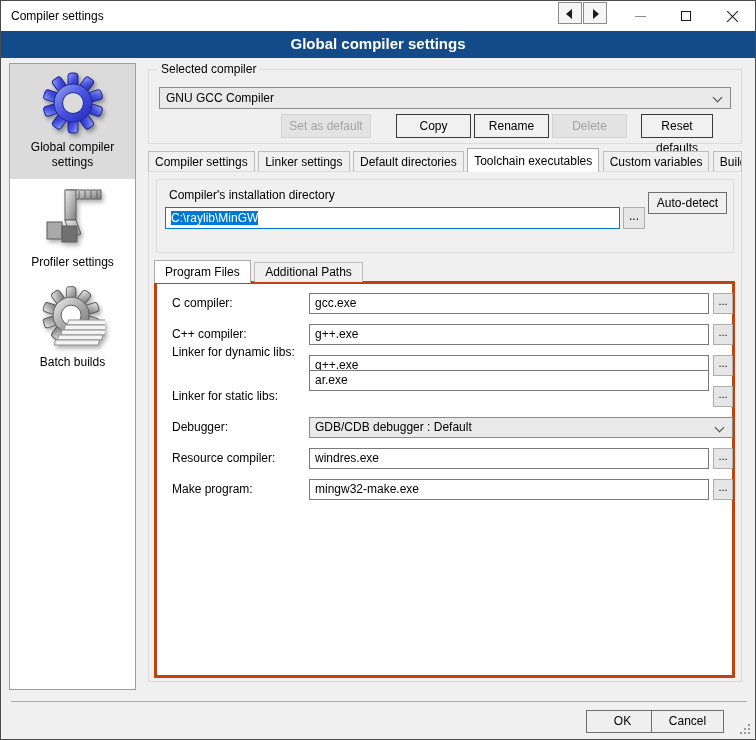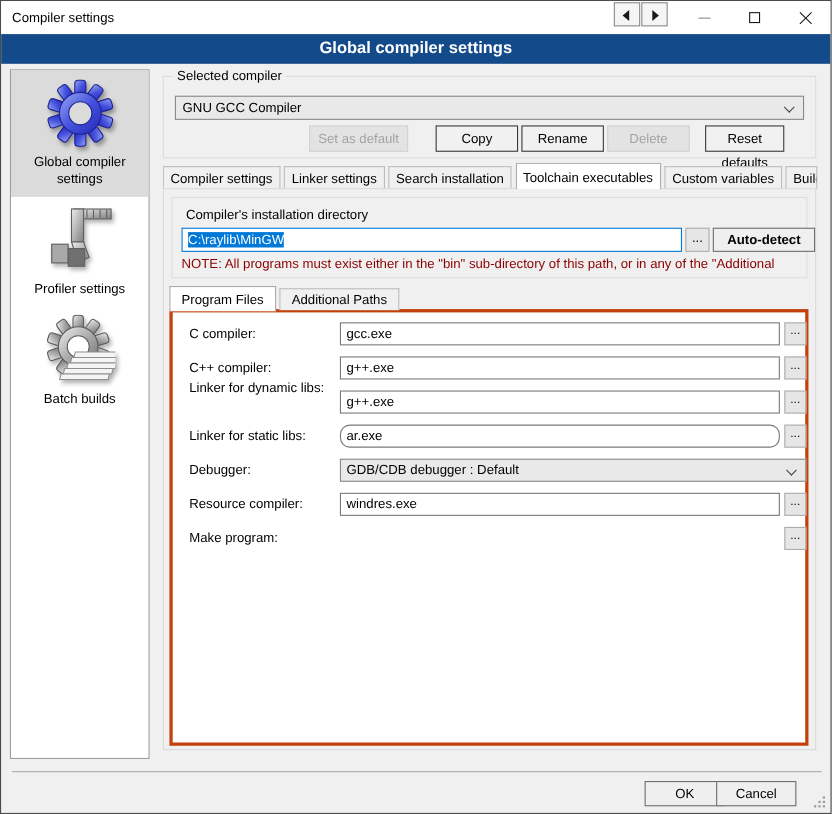--- a/index.html
+++ b/index.html
@@ -213,42 +213,41 @@
 
   <div class="btn disabled" style="left:280px; top:113px; width:90px;">Set as default</div>
   <div class="btn" style="left:395px; top:113px; width:75px;">Copy</div>
   <div class="btn" style="left:473px; top:113px; width:75px;">Rename</div>
   <div class="btn disabled" style="left:551px; top:113px; width:75px;">Delete</div>
   <div class="btn" style="left:640px; top:113px; width:72px;">Reset defaults</div>
 
   <div class="tabstrip">
     <div class="tab">Compiler settings</div>
     <div class="tab">Linker settings</div>
-    <div class="tab">Search installation</div>
+    <div class="tab">Default directories</div>
     <div class="tab active">Toolchain executables</div>
     <div class="tab">Custom variables</div>
     <div class="tab clip">Build options</div>
   </div>
   <div class="tab-arrow left">
       <span class="tri tri-left"></span>
     </div>
   <div class="tab-arrow right">
       <span class="tri tri-right"></span>
     </div>
 
   <div class="tabpanel"></div>
 
   <div class="groupbox" style="left:155px; top:178px; width:578px; height:74px; z-index:2;">
     <span class="gb-label" style="background:#F0F0F0;margin-top:16px;">Compiler's installation directory</span>
     <div class="textbox focused" style="left:8px; top:27px; width:455px;">
       <span class="sel">C:\raylib\MinGW</span>
     </div>
     <div class="btn-mini" style="left:466px; top:27px;">...</div>
-    <div class="btn soft" style="left:491px; top:27px; width:93px; height:22px; line-height:20px;font-weight:bold;">Auto-detect</div>
-    <div class="note" style="left:8px; top:53px; width:564px;">NOTE: All programs must exist either in the "bin" sub-directory of this path, or in any of the "Additional</div>
+    <div class="btn soft" style="left:491px; top:12px; width:79px; height:22px; line-height:20px;">Auto-detect</div>
   </div>
 
   <div class="subtabs">
     <div class="subtab active">Program Files</div>
     <div class="subtab">Additional Paths</div>
   </div>
 
   <div class="subpanel">
     <span class="frow-label" style="top:9px;">C compiler:</span>
     <div class="frow-field" style="top:9px;">gcc.exe</div>
@@ -256,34 +255,35 @@
 
     <span class="frow-label" style="top:40px;">C++ compiler:</span>
     <div class="frow-field" style="top:40px;">g++.exe</div>
     <div class="frow-dots" style="top:40px;">...</div>
 
     <span class="frow-label" style="top:58px;">Linker for dynamic libs:</span>
     <div class="frow-field" style="top:71px;">g++.exe</div>
     <div class="frow-dots" style="top:71px;">...</div>
 
     <span class="frow-label" style="top:102px;">Linker for static libs:</span>
-    <div class="frow-field" style="top:102px;border-radius:9px;">ar.exe</div>
+    <div class="frow-field" style="top:86px;">ar.exe</div>
     <div class="frow-dots" style="top:102px;">...</div>
 
     <span class="frow-label" style="top:133px;">Debugger:</span>
     <div class="frow-combo" style="top:133px;">
       <span>GDB/CDB debugger : Default</span>
       <span class="chev" style="top:6px;"></span>
     </div>
 
     <span class="frow-label" style="top:164px;">Resource compiler:</span>
     <div class="frow-field" style="top:164px;">windres.exe</div>
     <div class="frow-dots" style="top:164px;">...</div>
 
     <span class="frow-label" style="top:195px;">Make program:</span>
+    <div class="frow-field" style="top:195px;">mingw32-make.exe</div>
     <div class="frow-dots" style="top:195px;">...</div>
   </div>
 
   <div class="footer-line"></div>
   <div class="btn soft" style="left:585px; top:709px; width:73px; height:23px; line-height:21px;">OK</div>
   <div class="btn soft" style="left:650px; top:709px; width:73px; height:23px; line-height:21px;">Cancel</div>
   <div class="grip"></div>
 
 </div>
 

